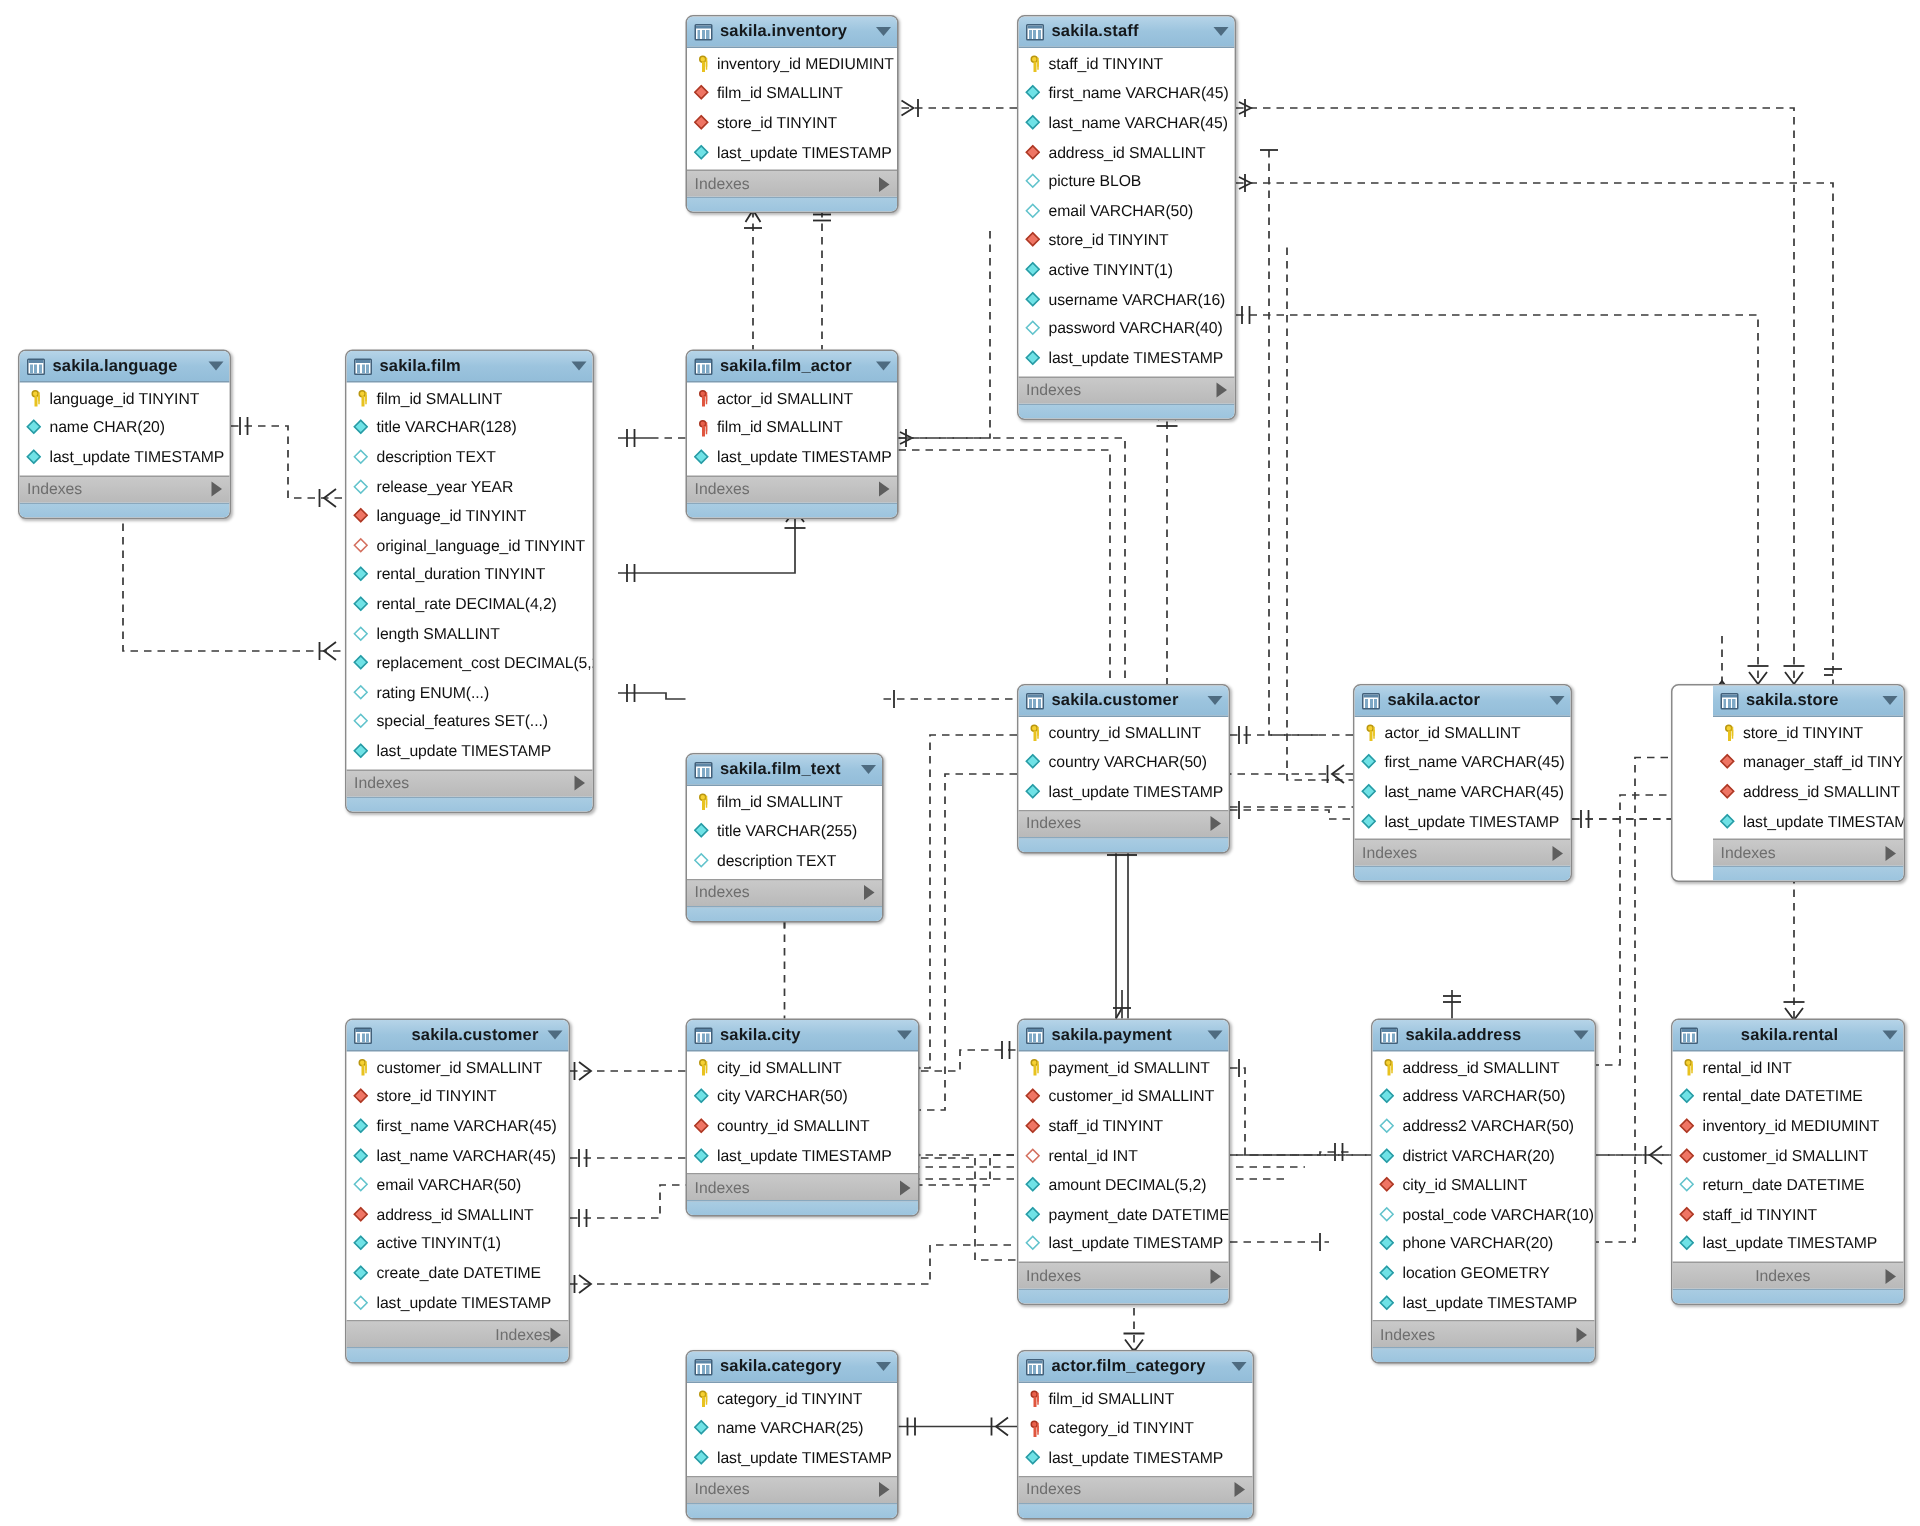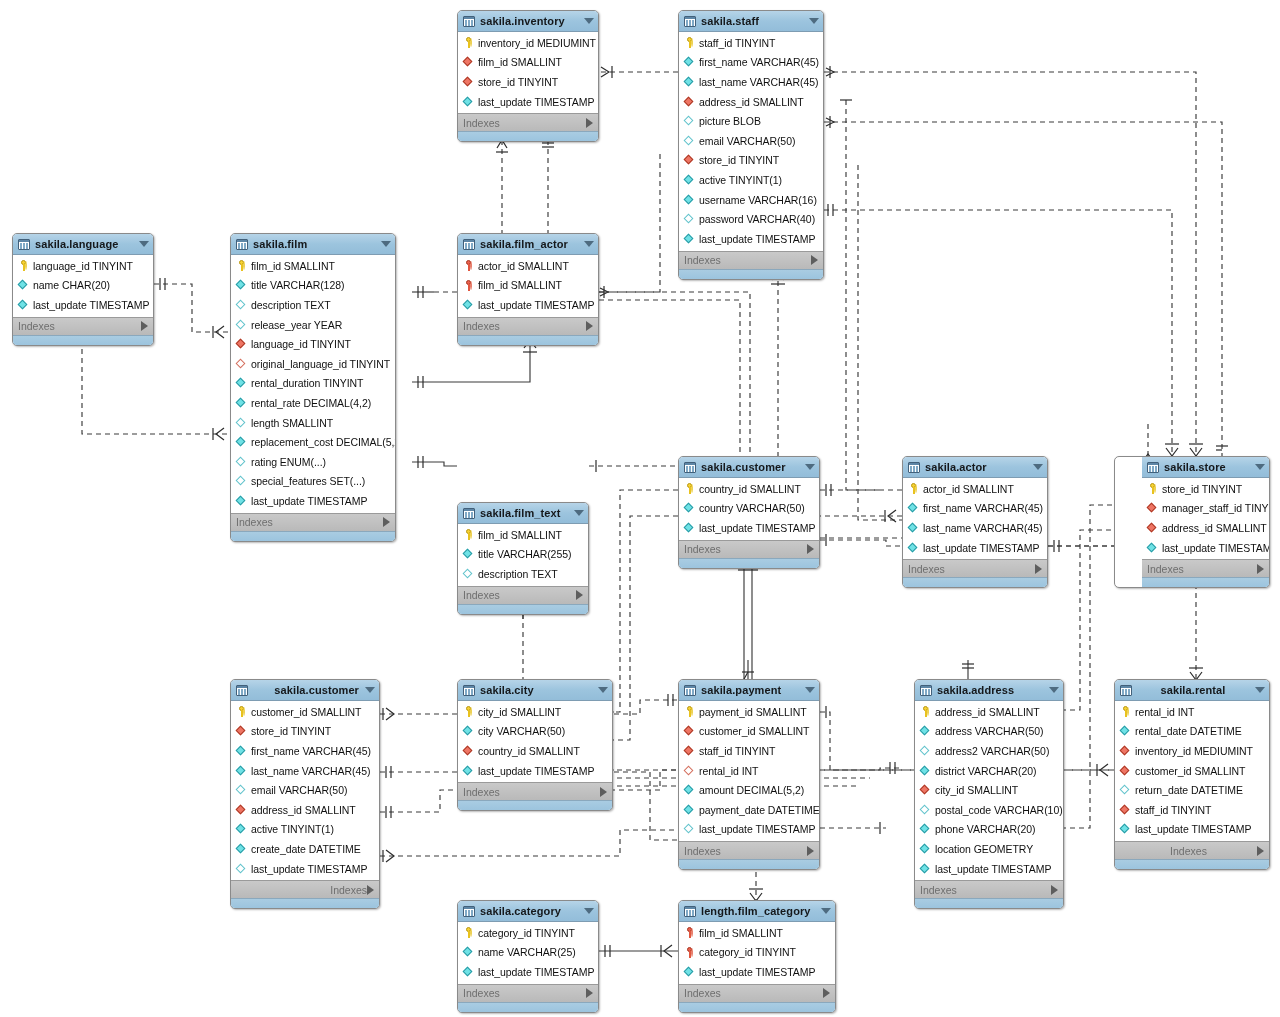--- a/index.html
+++ b/index.html
@@ -956,21 +956,21 @@
         </div>
         <div class="idx">
           <span class="lbl">Indexes</span>
           <span class="tri"></span>
         </div>
         <div class="foot"></div>
       </div>
       <div class="tbl" style="left: 678px; top: 900px; width: 158px;">
         <div class="tbl-hdr">
           <span class="tbl-icon"></span>
-          <span class="tbl-title">length.film_category</span>
+          <span class="tbl-title">actor.film_category</span>
           <span class="tbl-caret"></span>
         </div>
         <div class="cols">
           <div class="col">
             <span class="gl pkfk"></span>
             <span class="nm">film_id SMALLINT</span>
           </div>
           <div class="col">
             <span class="gl pkfk"></span>
             <span class="nm">category_id TINYINT</span>

